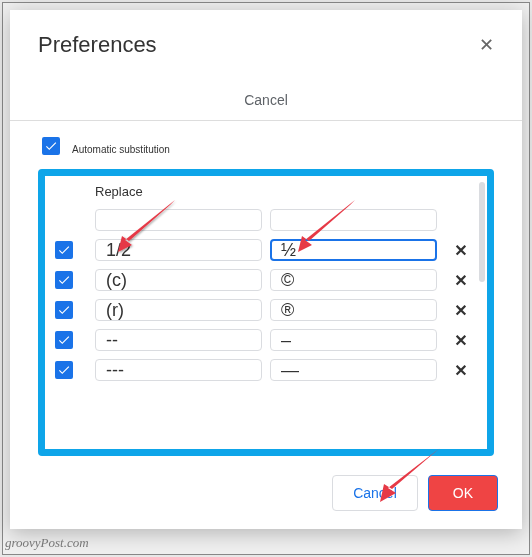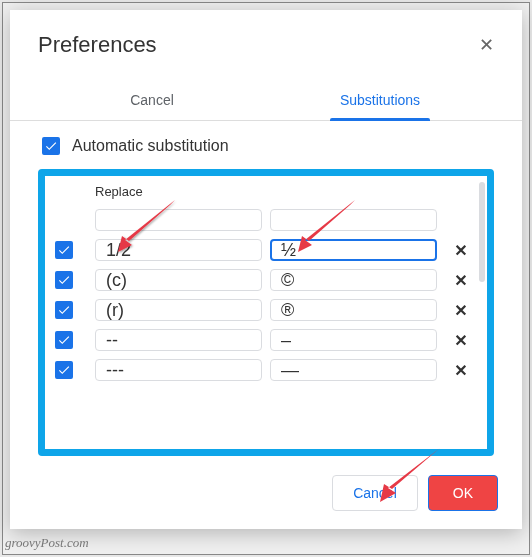--- a/index.html
+++ b/index.html
@@ -79,21 +79,21 @@
       padding: 16px 28px 0 28px;
       overflow: hidden;
       display: flex;
       flex-direction: column;
     }
     .auto-sub-row {
       display: flex;
       align-items: flex-end;
       gap: 12px;
       margin-bottom: 14px;
-      font-size: 16px;
+      font-size: 10px;
       color: #333;
       padding-left: 4px;
     }
     .checkbox {
       width: 18px; height: 18px;
       border: 2px solid #1a73e8;
       background: #1a73e8;
       border-radius: 2px;
       display: flex;
       align-items: center;
@@ -202,21 +202,20 @@
 <div class="outer-frame"></div>
 
 <div class="dialog">
   <div class="dialog-header">
     <div class="dialog-title">Preferences</div>
     <div class="close-x">✕</div>
   </div>
 
   <div class="tabs">
     <div class="tab">Cancel</div>
-    <div class="tab active">Substitutions</div>
   </div>
 
   <div class="content">
     <div class="auto-sub-row">
       <div class="checkbox">
         <svg viewBox="0 0 24 24">
             <path fill="#fff" d="M9 16.2l-4.2-4.2L3.4 13.4 9 19l12-12-1.4-1.4z"></path>
           </svg>
       </div>
       <span>Automatic substitution</span>

